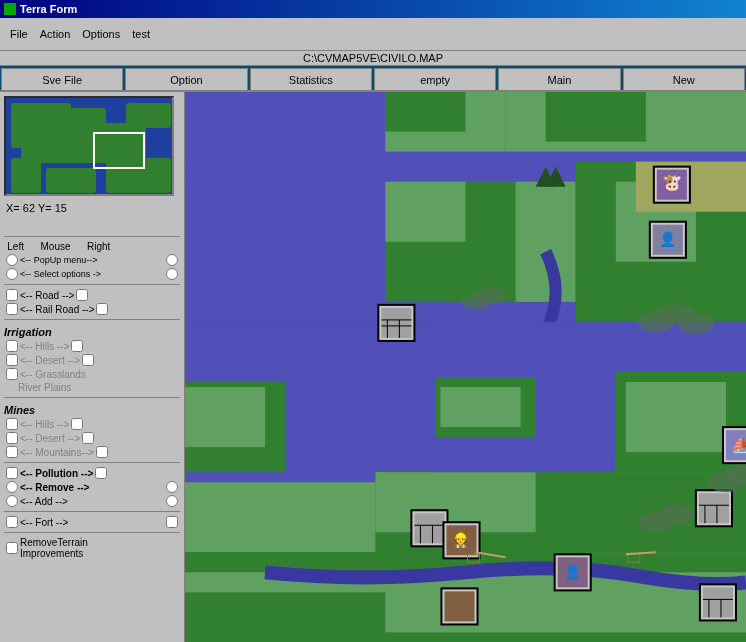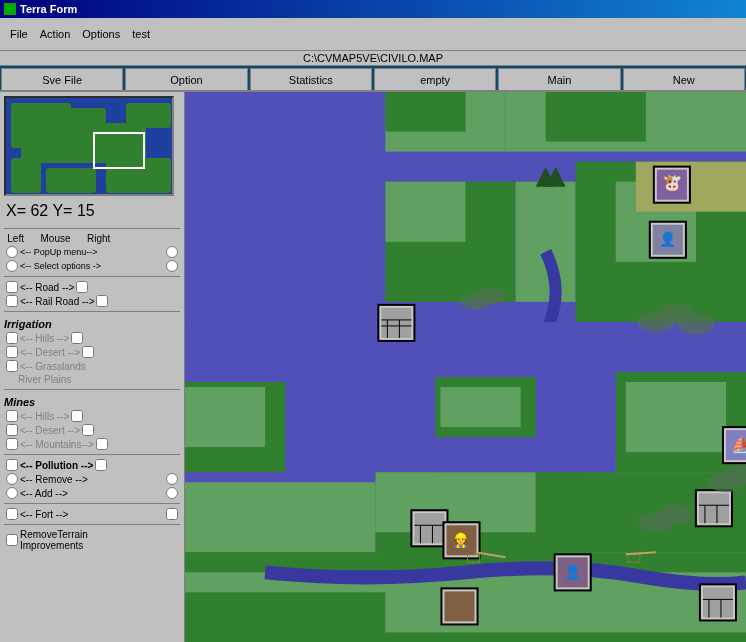--- a/index.html
+++ b/index.html
@@ -90,22 +90,22 @@
       height: 100px;
       background: #004080;
       border: 2px inset #808080;
       margin-bottom: 4px;
       position: relative;
       overflow: hidden;
     }
     
     
     #coords {
-      font-size: 16px;
-      margin-bottom: 6px;
+      font-size: 11px;
+      margin-bottom: 20px;
       padding: 2px;
       background: #c0c0c0;
     }
     
     
     .section-label {
       font-weight: bold;
       font-size: 11px;
       margin: 6px 0 2px 0;
       font-style: italic;
@@ -279,21 +279,21 @@
 
     <div class="divider"></div>
 
     <div class="control-row">
       <input type="checkbox" style="">
       <span style="font-size:10px; font-weight:bold;">&lt;-- Pollution --&gt;</span>
       <input type="checkbox" style="">
     </div>
     <div class="control-row">
       <input type="radio" name="pollution" style="">
-      <span style="font-size:10px; flex:1;">&lt;-- Remove --&gt;</span>
+      <span style="font-size:10px; flex:1;font-weight:bold;">&lt;-- Remove --&gt;</span>
       <input type="radio" name="pollution-right" style="">
     </div>
     <div class="control-row">
       <input type="radio" name="pollution" style="">
       <span style="font-size:10px; flex:1;">&lt;-- Add  --&gt;</span>
       <input type="radio" name="pollution-right" style="">
     </div>
 
     <div class="divider"></div>
 

